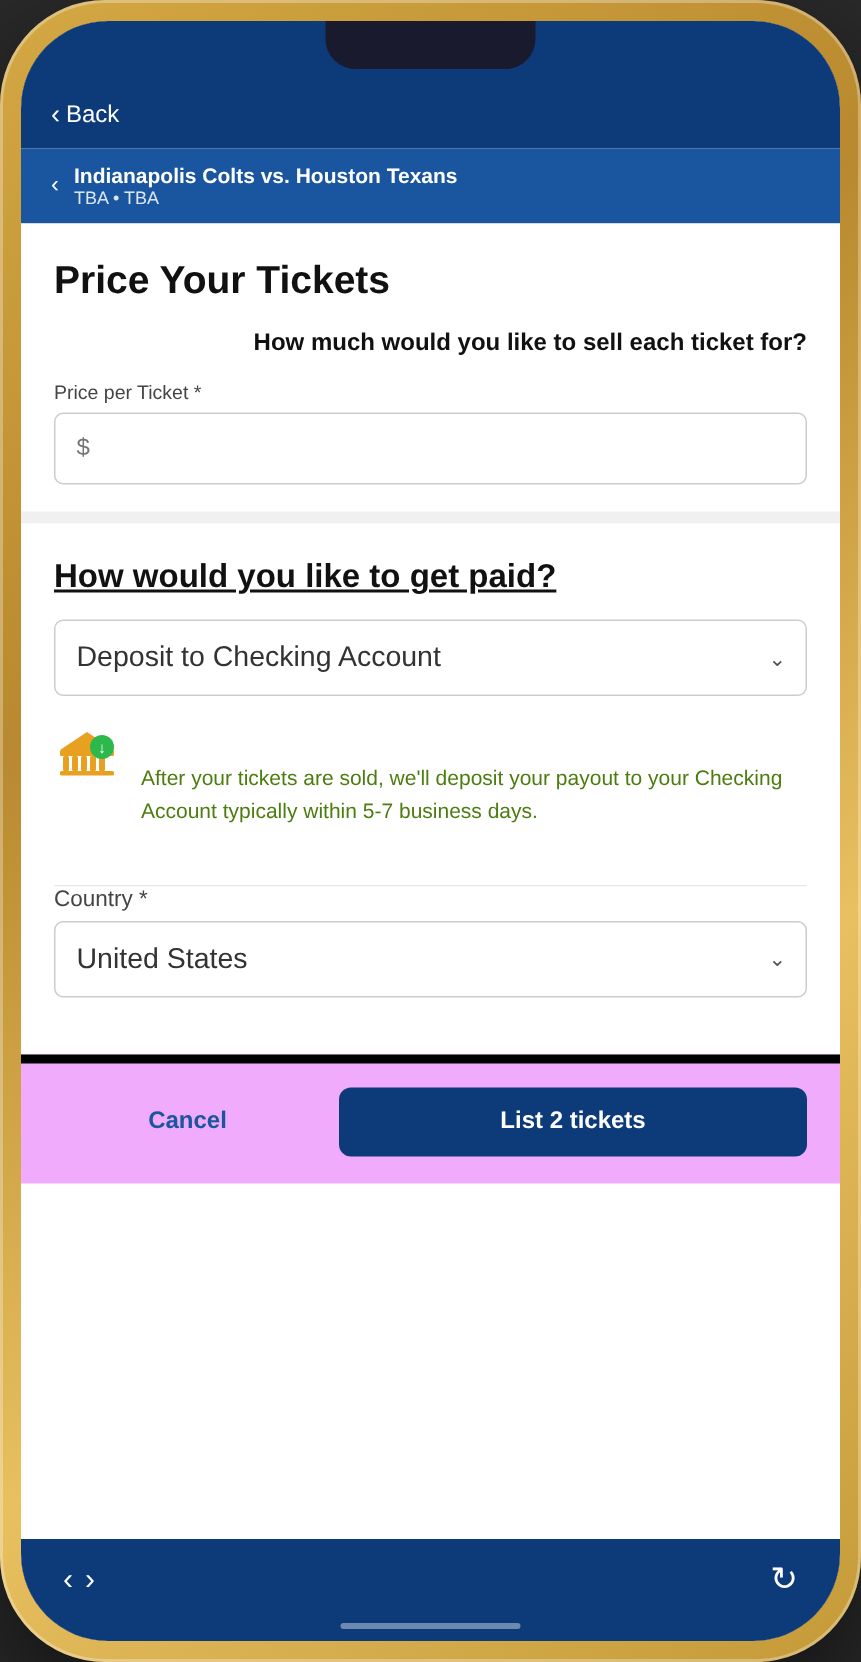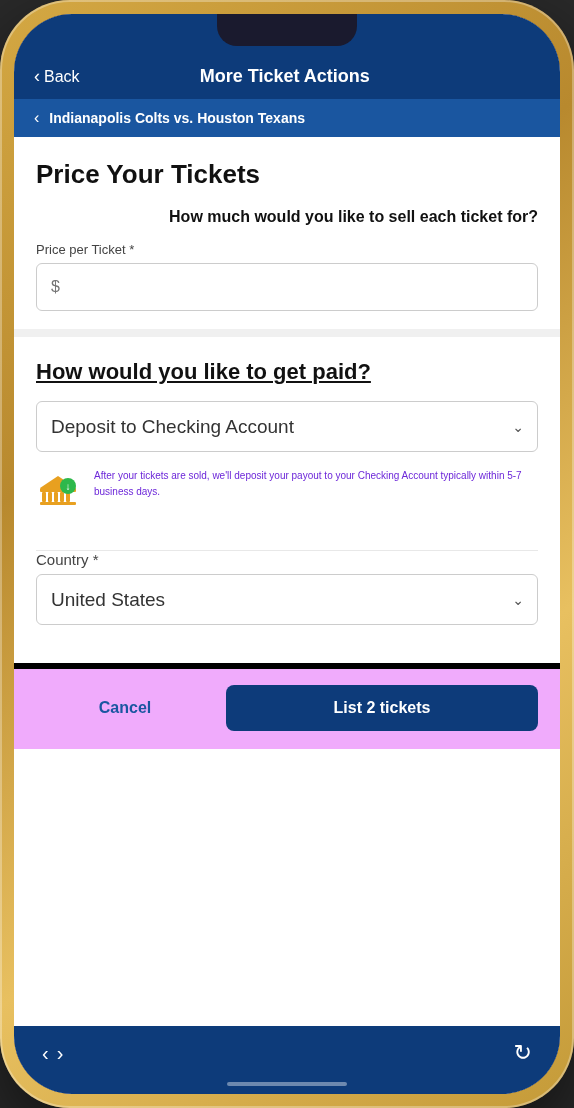--- a/index.html
+++ b/index.html
@@ -219,23 +219,24 @@
     }
 
     .info-box {
       display: flex;
       gap: 14px;
       align-items: flex-start;
       margin-bottom: 20px;
     }
 
     .info-text {
-      font-size: 10px;
-      color: #6d28d9;
+      font-size: 14px;
+      color: #4d7c0f;
       line-height: 1.55;
+      margin-top: 28px;
     }
 
     .country-section {
       padding: 0 22px 22px;
       background: white;
     }
 
     .country-label {
       font-size: 15px;
       color: #444;
@@ -334,27 +335,27 @@
     <div class="notch"></div>
     <div class="screen">
 
       <div class="status-bar"></div>
 
       <div class="nav-bar">
         <div class="nav-back">
           <span class="nav-back-arrow">‹</span>
           <span>Back</span>
         </div>
-        <div class="nav-title">More Ticket Actions</div>
       </div>
 
       <div class="event-bar">
         <span class="event-chevron">‹</span>
         <div class="event-info">
           <span class="event-name">Indianapolis Colts vs. Houston Texans</span>
+          <span class="event-sub">TBA • TBA</span>
         </div>
       </div>
 
       <div class="main-content">
 
         <div class="section-white">
           <div class="page-title">Price Your Tickets</div>
           <div class="section-question">How much would you like to sell each ticket for?</div>
           <div class="field-label">Price per Ticket *</div>
           <input class="text-input" type="text" placeholder="$" style="">

